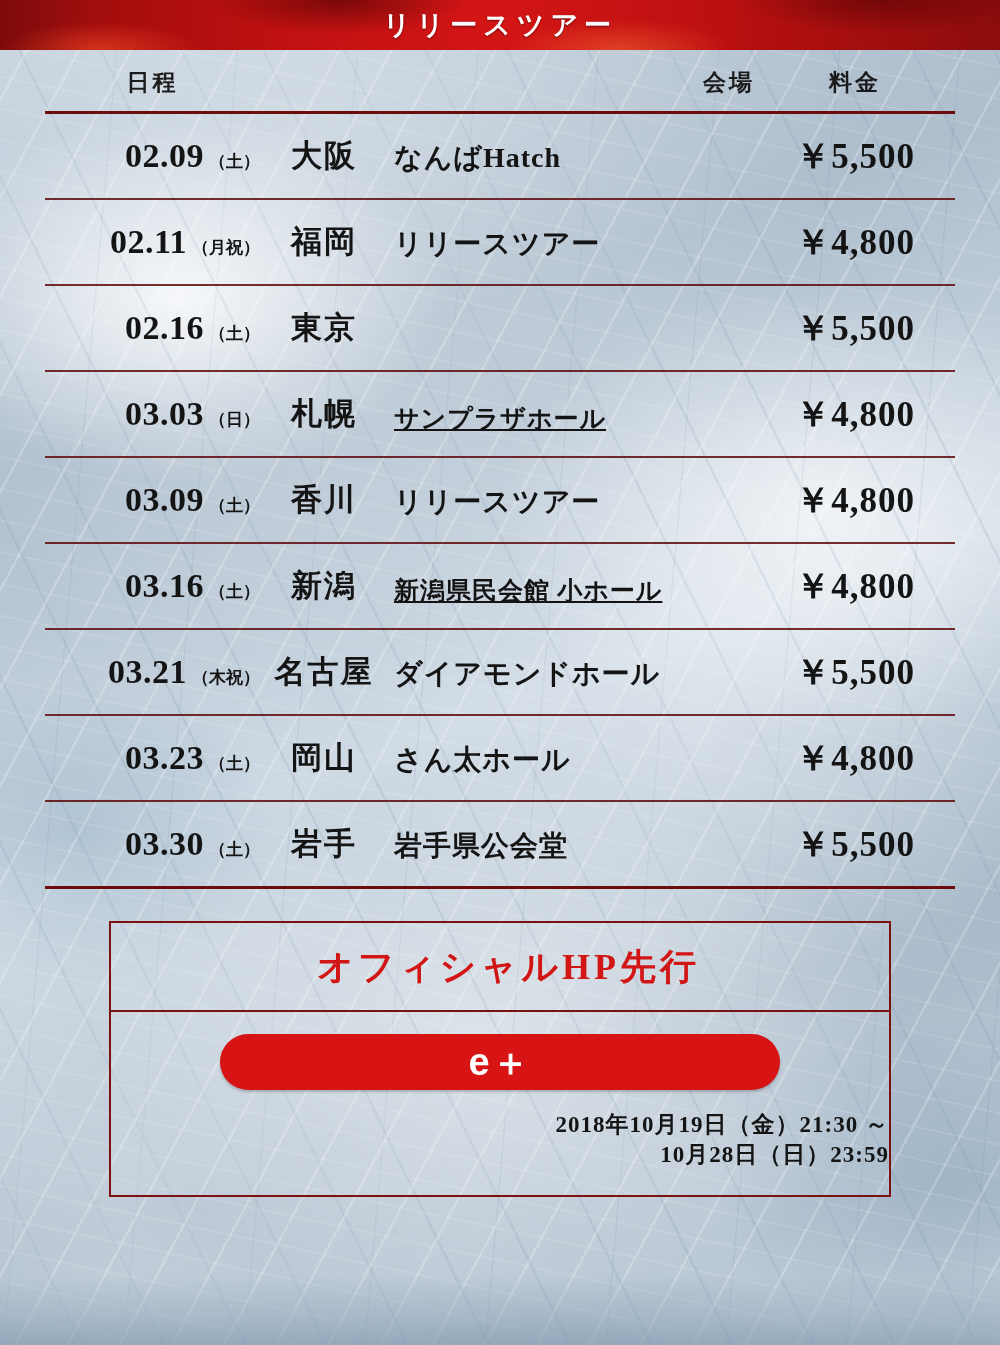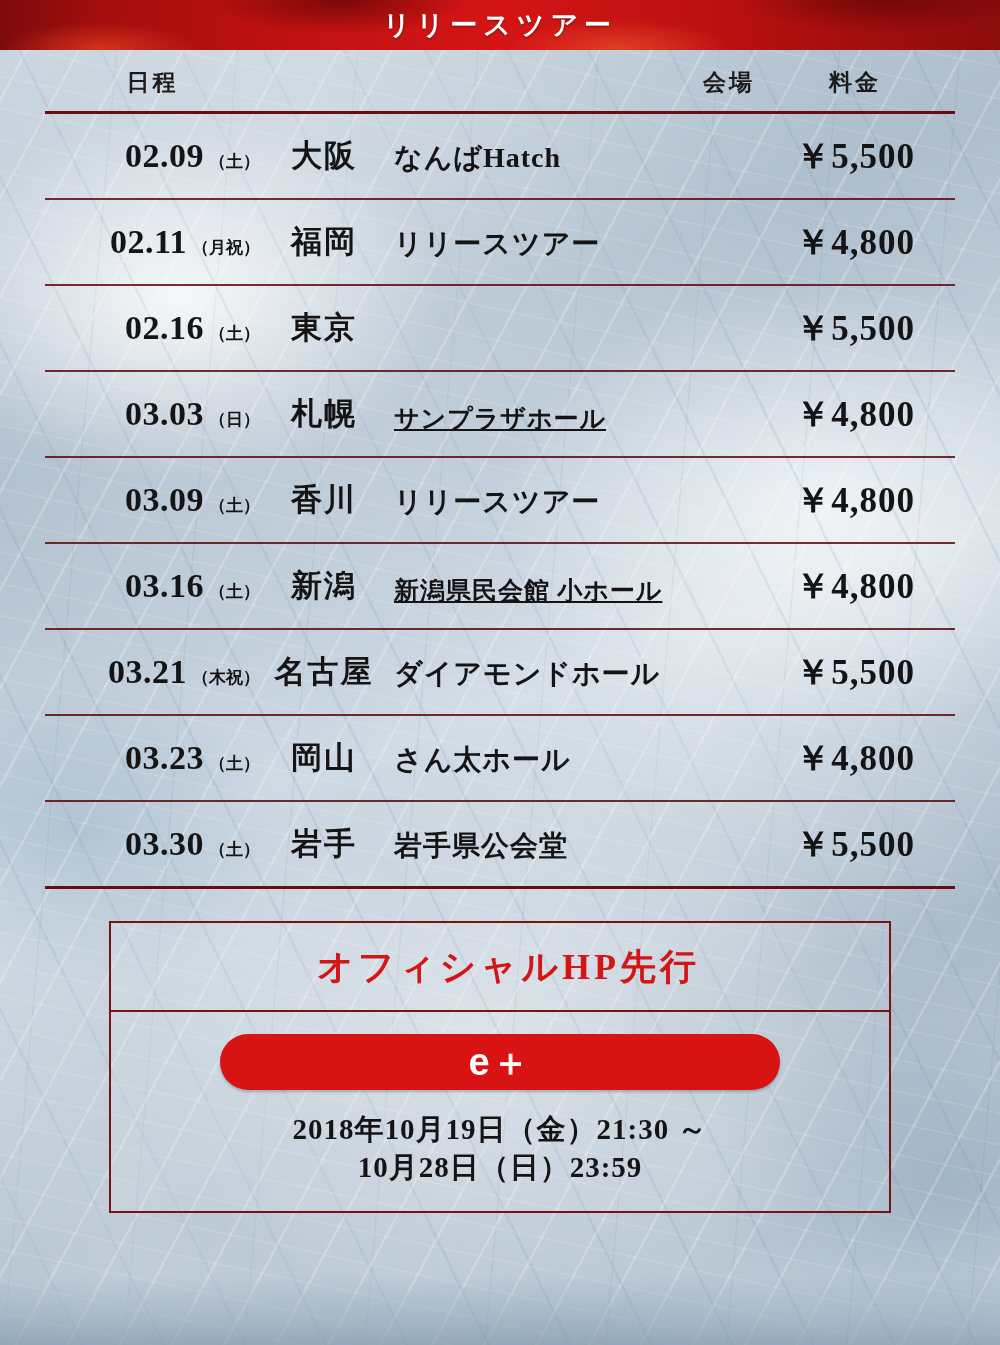--- a/index.html
+++ b/index.html
@@ -210,23 +210,23 @@
     color: #ffffff;
     font-size: 38px;
     font-weight: 700;
     line-height: 56px;
     text-align: center;
     letter-spacing: 2px;
     font-family: "Liberation Sans", "DejaVu Sans", sans-serif;
     box-shadow: 0 2px 3px rgba(0,0,0,0.22);
   }
   .ticket-dates {
-    text-align: center;
+    text-align: right;
     color: #141414;
-    font-size: 29px;
+    font-size: 23px;
     font-weight: 700;
     letter-spacing: 1px;
     margin-top: 20px;
     line-height: 1.32;
   }
   .ticket-dates .line2 { display: block; }
 
   
   .bottom-fade {
     position: absolute;

